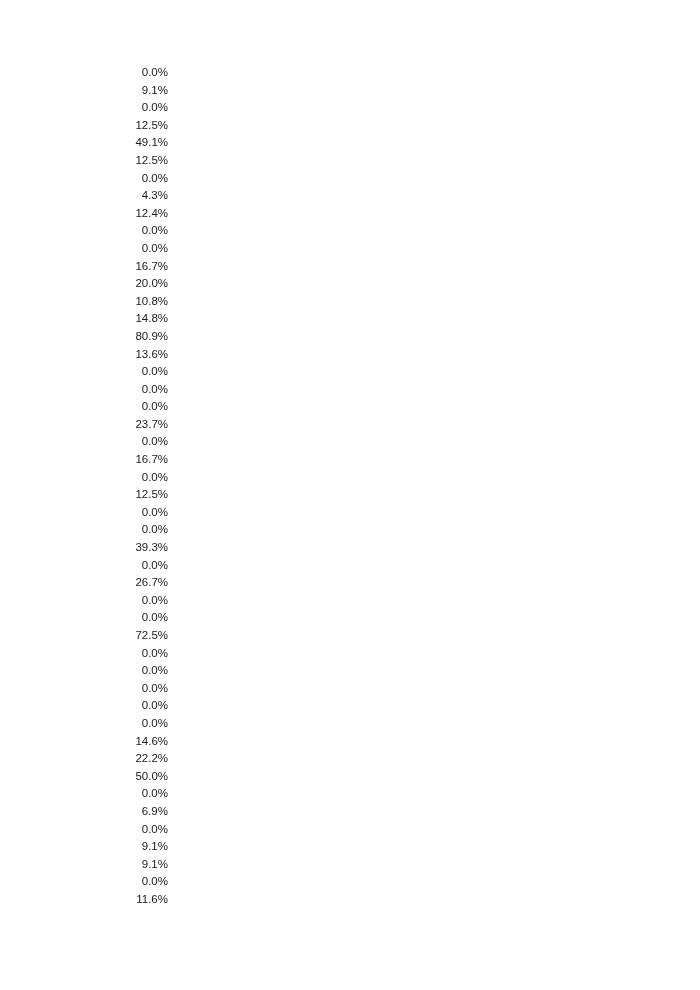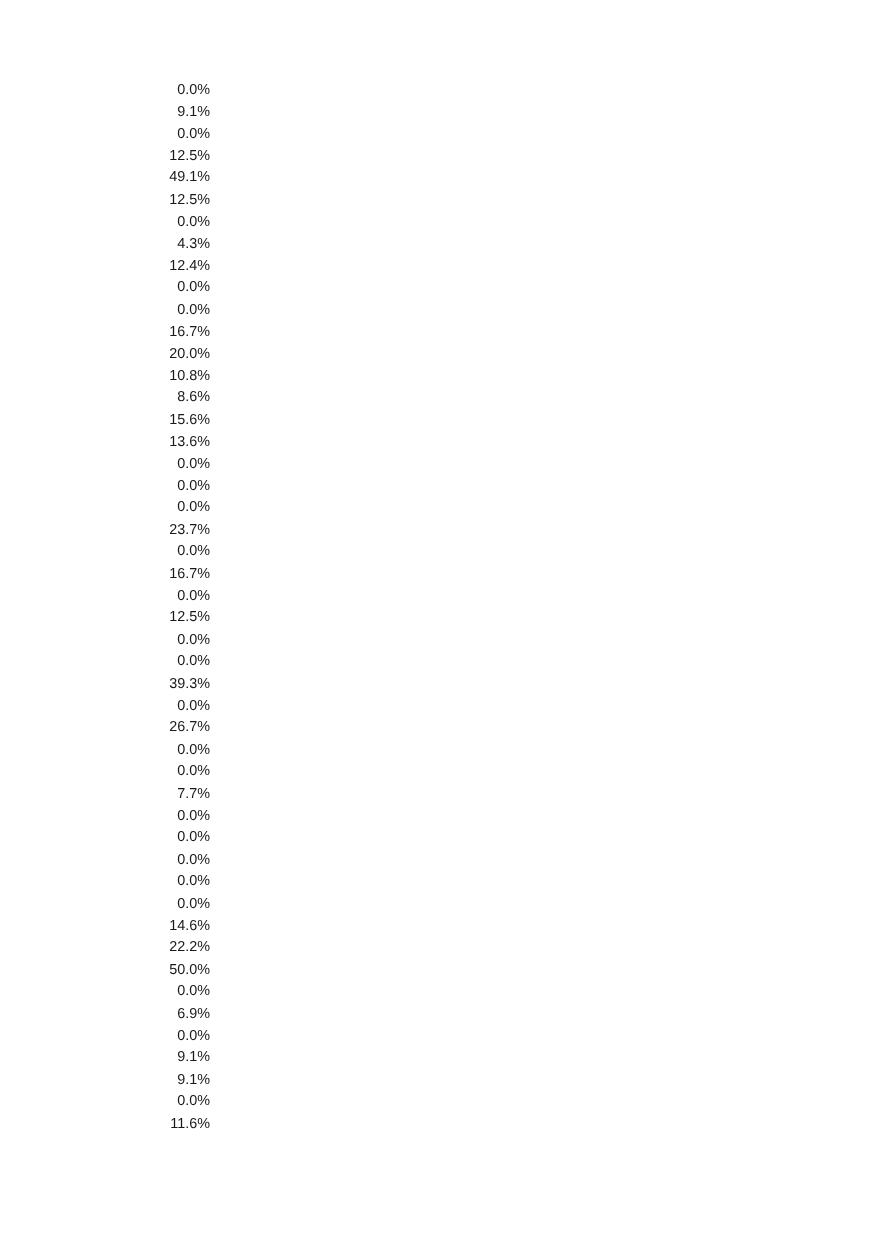--- a/index.html
+++ b/index.html
@@ -49,39 +49,39 @@
       <div class="value-cell">49.1%</div>
       <div class="value-cell">12.5%</div>
       <div class="value-cell">0.0%</div>
       <div class="value-cell">4.3%</div>
       <div class="value-cell">12.4%</div>
       <div class="value-cell">0.0%</div>
       <div class="value-cell">0.0%</div>
       <div class="value-cell">16.7%</div>
       <div class="value-cell">20.0%</div>
       <div class="value-cell">10.8%</div>
-      <div class="value-cell">8.6%</div>
-      <div class="value-cell">15.6%</div>
+      <div class="value-cell">14.8%</div>
+      <div class="value-cell">80.9%</div>
       <div class="value-cell">13.6%</div>
       <div class="value-cell">0.0%</div>
       <div class="value-cell">0.0%</div>
       <div class="value-cell">0.0%</div>
       <div class="value-cell">23.7%</div>
       <div class="value-cell">0.0%</div>
       <div class="value-cell">16.7%</div>
       <div class="value-cell">0.0%</div>
       <div class="value-cell">12.5%</div>
       <div class="value-cell">0.0%</div>
       <div class="value-cell">0.0%</div>
       <div class="value-cell">39.3%</div>
       <div class="value-cell">0.0%</div>
       <div class="value-cell">26.7%</div>
       <div class="value-cell">0.0%</div>
       <div class="value-cell">0.0%</div>
-      <div class="value-cell">7.7%</div>
+      <div class="value-cell">72.5%</div>
       <div class="value-cell">0.0%</div>
       <div class="value-cell">0.0%</div>
       <div class="value-cell">0.0%</div>
       <div class="value-cell">0.0%</div>
       <div class="value-cell">0.0%</div>
       <div class="value-cell">14.6%</div>
       <div class="value-cell">22.2%</div>
       <div class="value-cell">50.0%</div>
       <div class="value-cell">0.0%</div>
       <div class="value-cell">6.9%</div>

